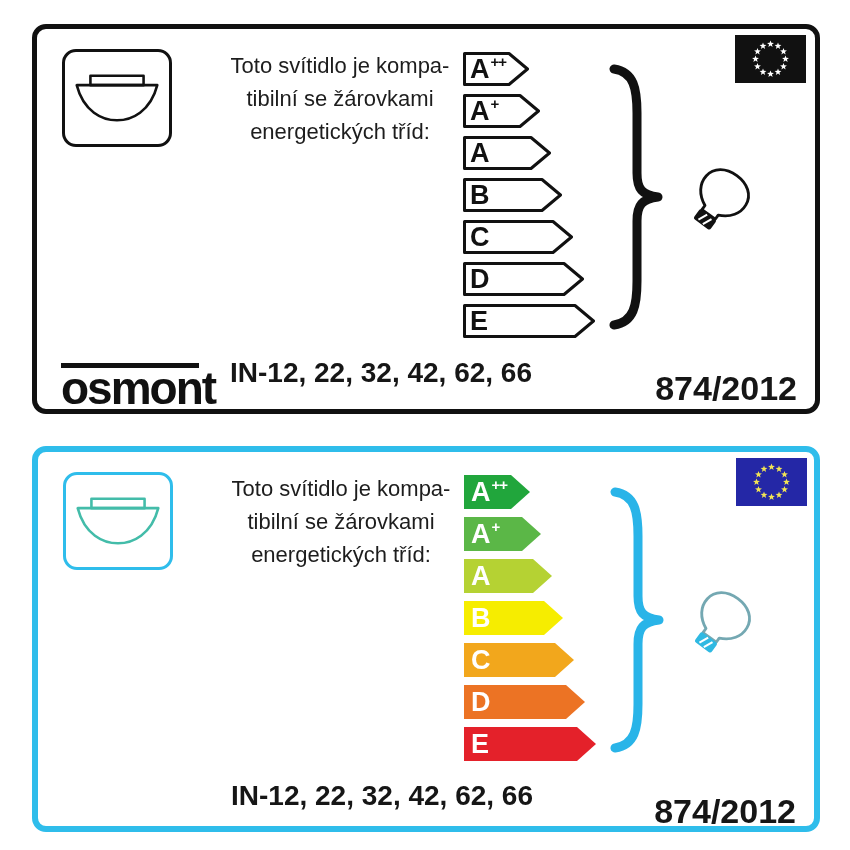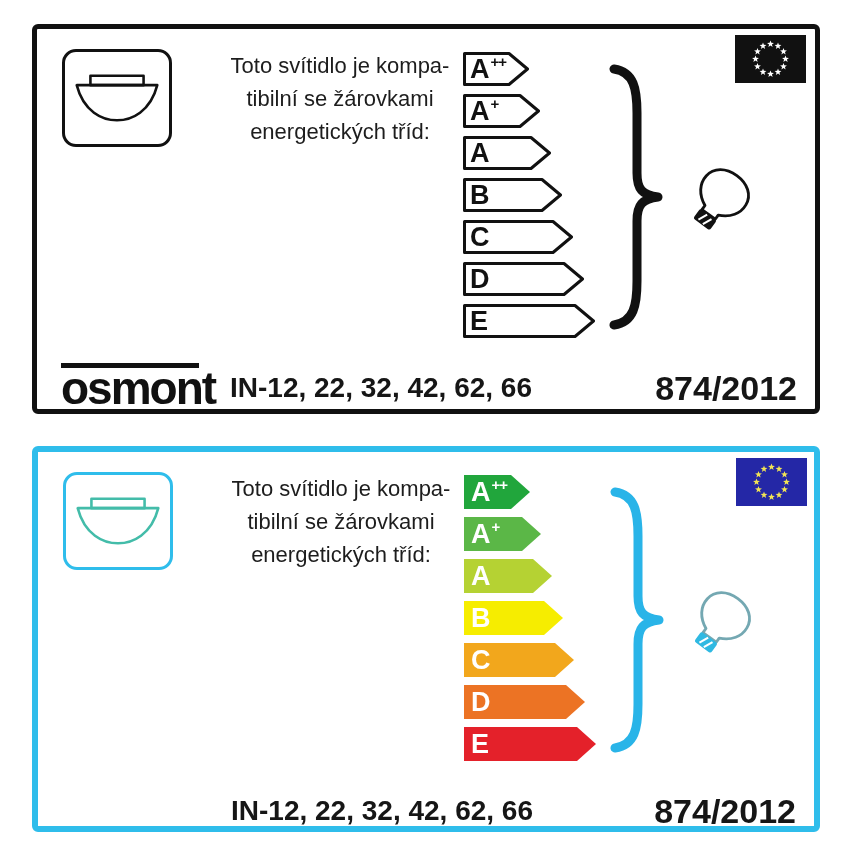--- a/index.html
+++ b/index.html
@@ -1,18 +1,18 @@
 <!DOCTYPE html>
 <html><head>
 <meta charset="utf-8">
 <style>
   html,body{margin:0;padding:0;background:#fff;}
   body{width:850px;height:850px;position:relative;font-family:"Liberation Sans",sans-serif;color:#111;}
 
-  .card{position:absolute;left:32px;width:788px;background:#fff;border-radius:6px;box-sizing:border-box;}
+  .card{position:absolute;left:32px;width:788px;background:#fff;border-radius:14px;box-sizing:border-box;}
   .card.mono{top:24px;height:390px;border:5px solid #111;}
   .card.color{top:446px;height:386px;border:6px solid #2FBDEB;}
   .card-inner{position:absolute;inset:0;}
 
   
   .lamp-box{position:absolute;left:25px;top:20px;width:110px;height:98px;border:3px solid #111;border-radius:14px;box-sizing:border-box;}
   .card.color .lamp-box{border-color:#2FBDEB;}
   .lamp-box svg{position:absolute;left:0;top:10px;width:104px;height:72px;}
   .lamp-stroke{fill:none;stroke:#111;stroke-width:3;stroke-linejoin:round;}
   .card.color .lamp-stroke{stroke:#43BCA9;}
@@ -43,21 +43,21 @@
   .bulb .hatch{stroke:#fff;stroke-width:2;}
   .card.color .bulb .glass{stroke:#74A8B2;}
 
   
   .flag{position:absolute;left:698px;top:6px;width:71px;height:48px;}
 
   
   .brand{position:absolute;left:24px;top:310px;font-weight:700;font-size:46px;line-height:1;letter-spacing:-2px;color:#111;padding-top:10px;margin-top:16px;}
   .brand::before{content:"";position:absolute;left:0;top:8px;height:5px;right:16px;background:currentColor;}
   .reg-mark{font-size:12px;letter-spacing:0;position:relative;top:-26px;left:1px;}
-  .models{position:absolute;left:193px;top:328px;font-weight:700;font-size:28px;color:#161616;white-space:nowrap;margin-top:15px;}
+  .models{position:absolute;left:193px;top:328px;font-weight:700;font-size:28px;color:#161616;white-space:nowrap;}
   .regnum{position:absolute;right:18px;top:340px;font-weight:700;font-size:34px;color:#161616;}
 </style>
 </head>
 <body>
 
 <section class="card mono">
   <div class="card-inner">
 
     <div class="lamp-box">
       <svg viewBox="0 0 110 84">

